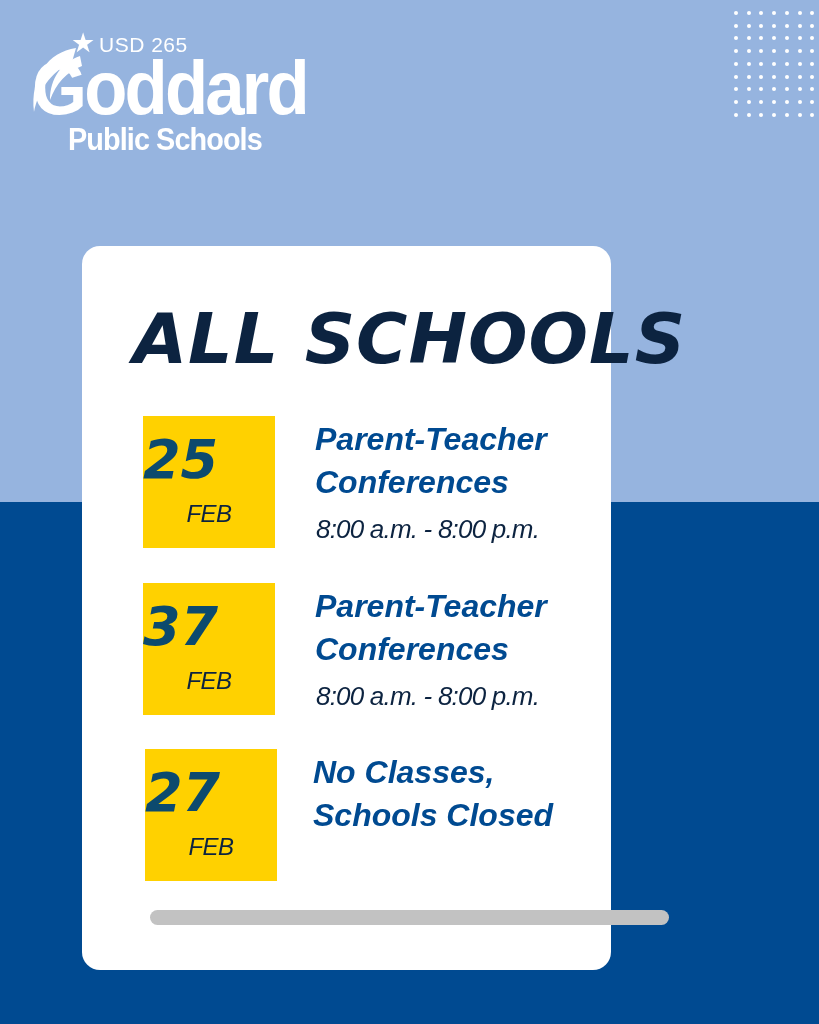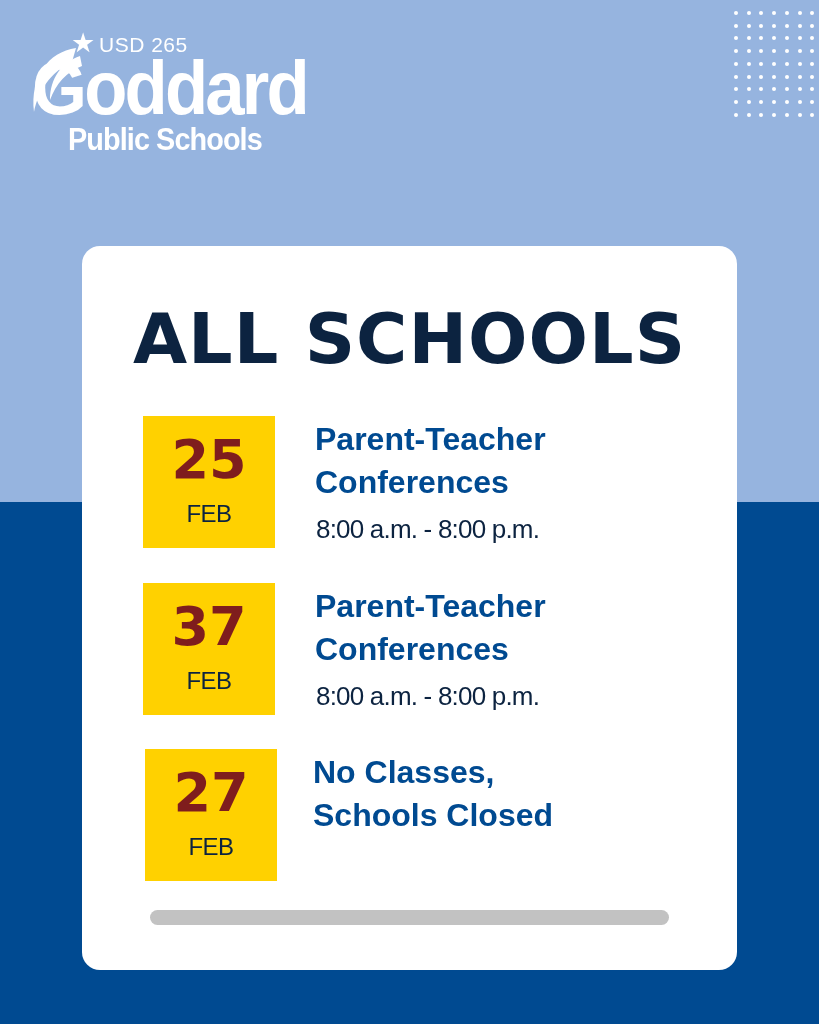--- a/index.html
+++ b/index.html
@@ -16,37 +16,37 @@
   .logo .star { position: absolute; left: 43px; top: 0px; font-size: 27px; line-height: 1; }
   .logo .swoosh { position: absolute; left: 0; top: 12px; width: 70px; height: 80px; }
   .logo .goddard { position: absolute; left: 4px; top: 20px; font-weight: bold; font-size: 76px; letter-spacing: -3px; line-height: 1; font-family: "Liberation Sans Narrow", "Liberation Sans", sans-serif; transform: scaleX(0.93); transform-origin: left; }
   .logo .public { position: absolute; left: 40px; top: 93px; font-weight: bold; font-size: 32px; letter-spacing: -1px; line-height: 1; transform: scaleX(0.9); transform-origin: left; }
   .logo .tagline { position: absolute; left: 50px; top: 131px; font-style: italic; font-size: 15.5px; letter-spacing: 0.8px; font-family: "DejaVu Serif", serif; }
 
   .dots { position: absolute; left: 715px; top: 3px; width: 104px; height: 120px; }
   .dots span { position: absolute; width: 4px; height: 4px; border-radius: 50%; background: #ffffff; }
 
   .card {
-    position: absolute; left: 82px; top: 246px; width: 655px; height: 724px;
-    background: #ffffff; border-radius: 18px;
+    position: absolute; left: 82px; top: 246px; width: 529px; height: 724px;
+    background: #ffffff; border-radius: 18px; font-style: italic;
   }
   .card-title {
     position: absolute; left: 0; top: 58px; width: 655px; text-align: center;
     font-weight: 900; font-size: 70px; color: #0c2340; letter-spacing: 1px;
     font-family: "DejaVu Sans", sans-serif; line-height: 1; transform: scaleX(1.0);
   }
 
   .event { position: absolute; left: 0; width: 655px; height: 135px; }
   .date-box {
     position: absolute; left: 61px; top: 0; width: 132px; height: 132px;
     background: #ffd100;
   }
   .date-day {
-    position: absolute; left: 0; top: 17px; width: 132px; text-align: center;
-    font-weight: bold; font-size: 54px; color: #7f1d1d; line-height: 1;
+    position: absolute; left: 0; top: 17px; width: 132px; text-align: left;
+    font-weight: bold; font-size: 54px; color: #0c4a6e; line-height: 1;
     font-family: "DejaVu Sans", sans-serif;
   }
   .date-month {
     position: absolute; left: 0; top: 86px; width: 132px; text-align: center;
     font-size: 24px; color: #0c2340; line-height: 1; letter-spacing: -0.5px;
   }
   .event-title {
     position: absolute; left: 233px; top: 2px; width: 400px;
     font-weight: bold; font-size: 32px; line-height: 43px; color: #004a91;
   }

